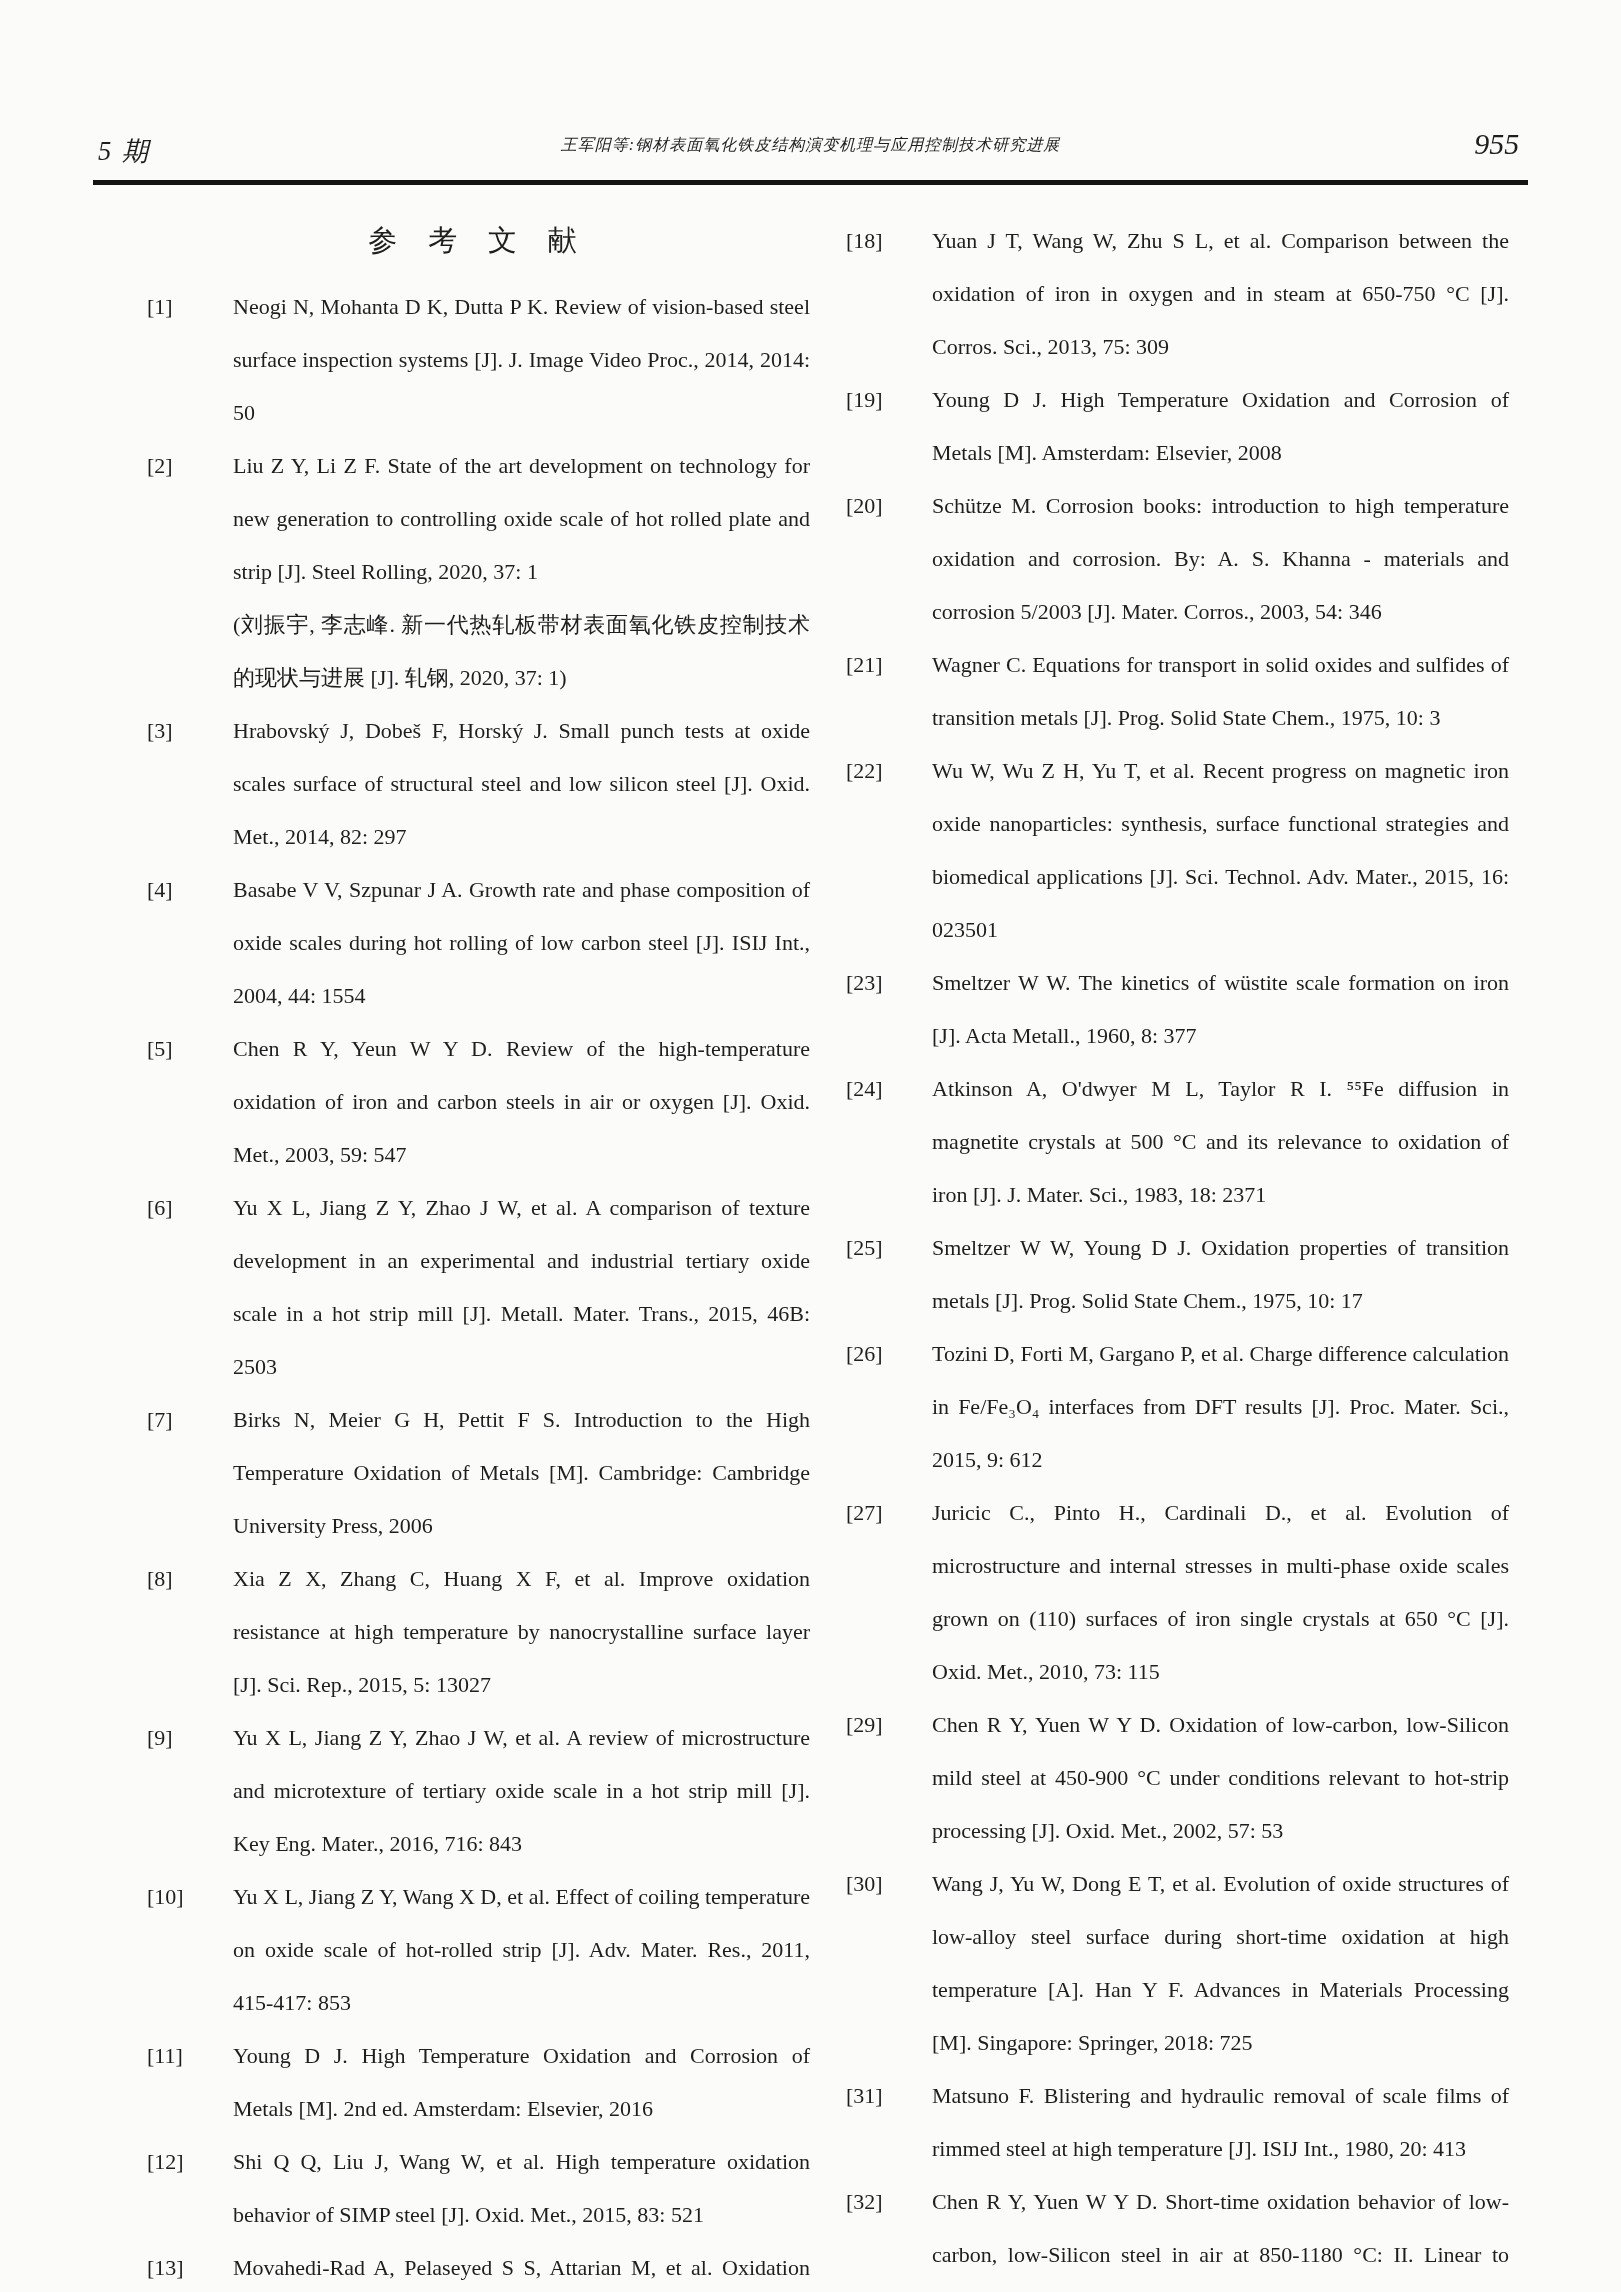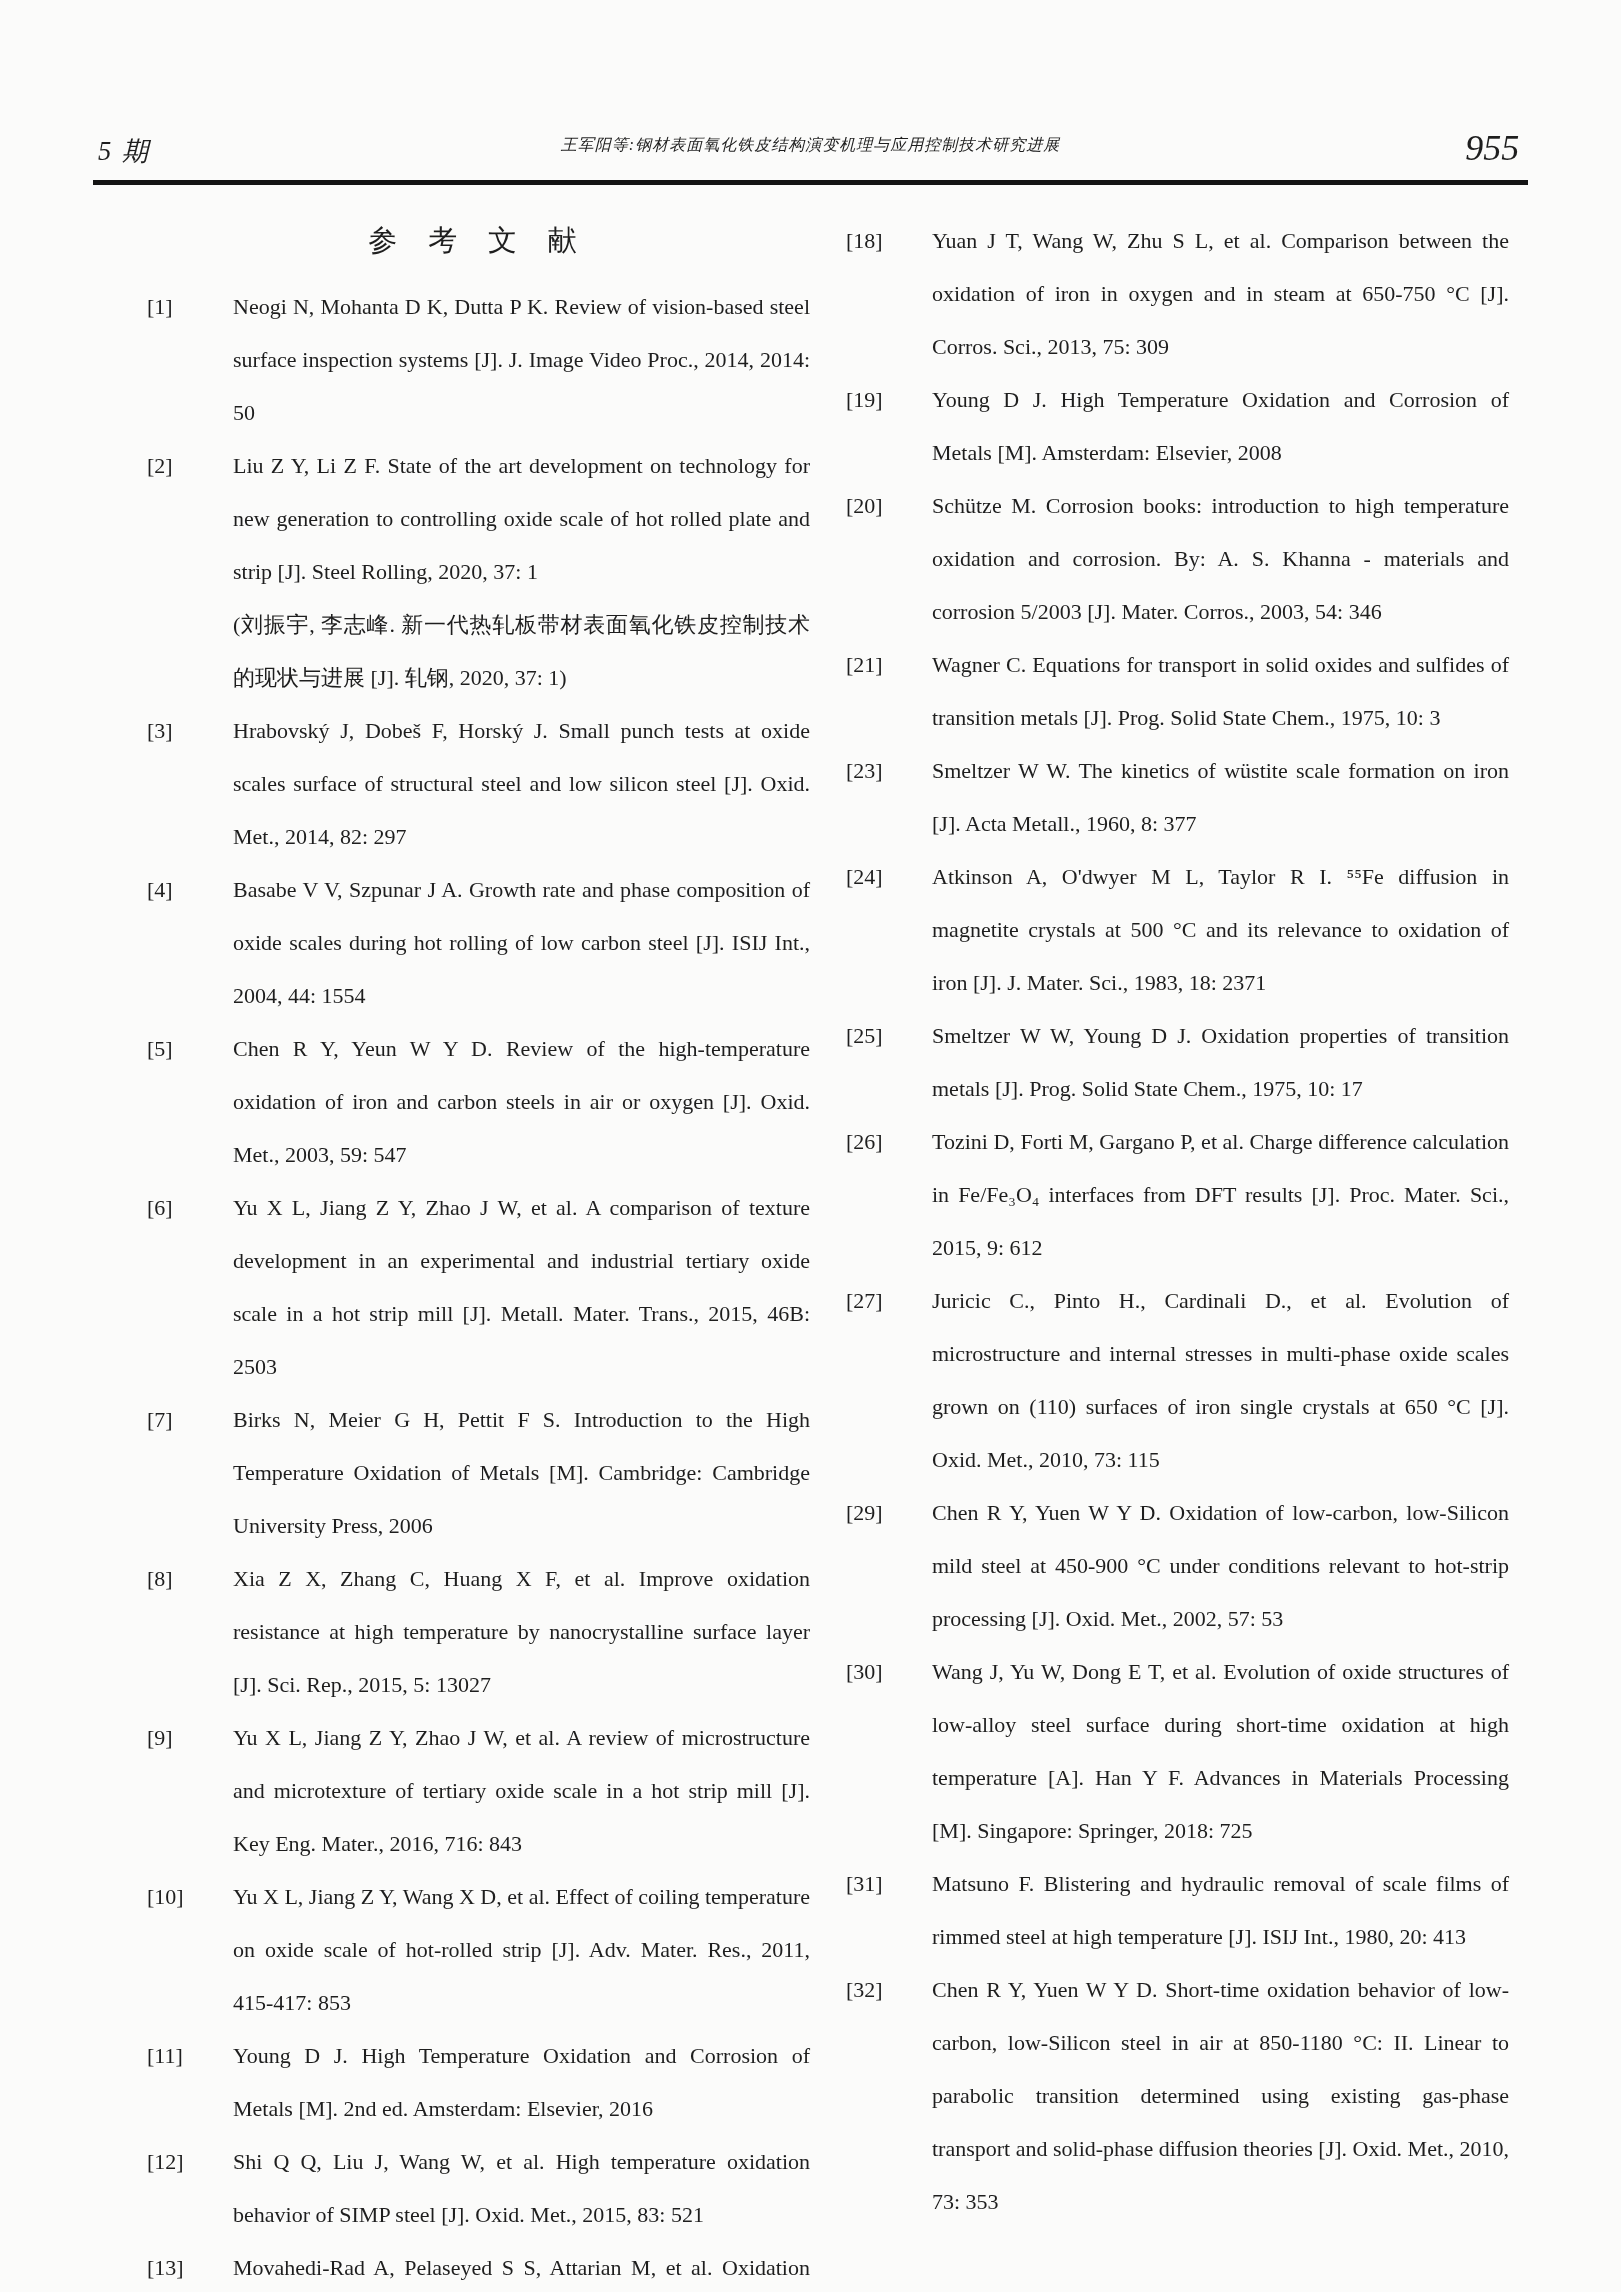--- a/index.html
+++ b/index.html
@@ -22,21 +22,21 @@
     font-style: italic;
   }
   .issue { position: absolute; left: 3.9px; top: 9.8px; font-size: 26.5px; letter-spacing: 2px; }
   .running-title {
     display: block;
     text-align: center;
     padding-top: 11.8px;
     font-size: 16px;
     letter-spacing: 1px;
   }
-  .page-num { position: absolute; right: 7.8px; top: 3.9px; font-size: 36px; }
+  .page-num { position: absolute; right: 7.8px; top: 3.9px; font-size: 30px; }
   .rule {
     margin: 9.8px 93px 0 93px;
     height: 4.9px;
     background: #141414;
   }
   main {
     display: flex;
     gap: 36px;
     margin: 29px 112px 0 147px;
   }
@@ -146,20 +146,24 @@
         </div>
         <div class="ref">
           <span class="ref-num">[20]</span>
           <span class="ref-text">Schütze M. Corrosion books: introduction to high temperature oxidation and corrosion. By: A. S. Khanna - materials and corrosion 5/2003 [J]. Mater. Corros., 2003, 54: 346</span>
         </div>
         <div class="ref">
           <span class="ref-num">[21]</span>
           <span class="ref-text">Wagner C. Equations for transport in solid oxides and sulfides of transition metals [J]. Prog. Solid State Chem., 1975, 10: 3</span>
         </div>
         <div class="ref">
+          <span class="ref-num">[22]</span>
+          <span class="ref-text">Wu W, Wu Z H, Yu T, et al. Recent progress on magnetic iron oxide nanoparticles: synthesis, surface functional strategies and biomedical applications [J]. Sci. Technol. Adv. Mater., 2015, 16: 023501</span>
+        </div>
+        <div class="ref">
           <span class="ref-num">[23]</span>
           <span class="ref-text">Smeltzer W W. The kinetics of wüstite scale formation on iron [J]. Acta Metall., 1960, 8: 377</span>
         </div>
         <div class="ref">
           <span class="ref-num">[24]</span>
           <span class="ref-text">Atkinson A, O'dwyer M L, Taylor R I. ⁵⁵Fe diffusion in magnetite crystals at 500 °C and its relevance to oxidation of iron [J]. J. Mater. Sci., 1983, 18: 2371</span>
         </div>
         <div class="ref">
           <span class="ref-num">[25]</span>
           <span class="ref-text">Smeltzer W W, Young D J. Oxidation properties of transition metals [J]. Prog. Solid State Chem., 1975, 10: 17</span>

